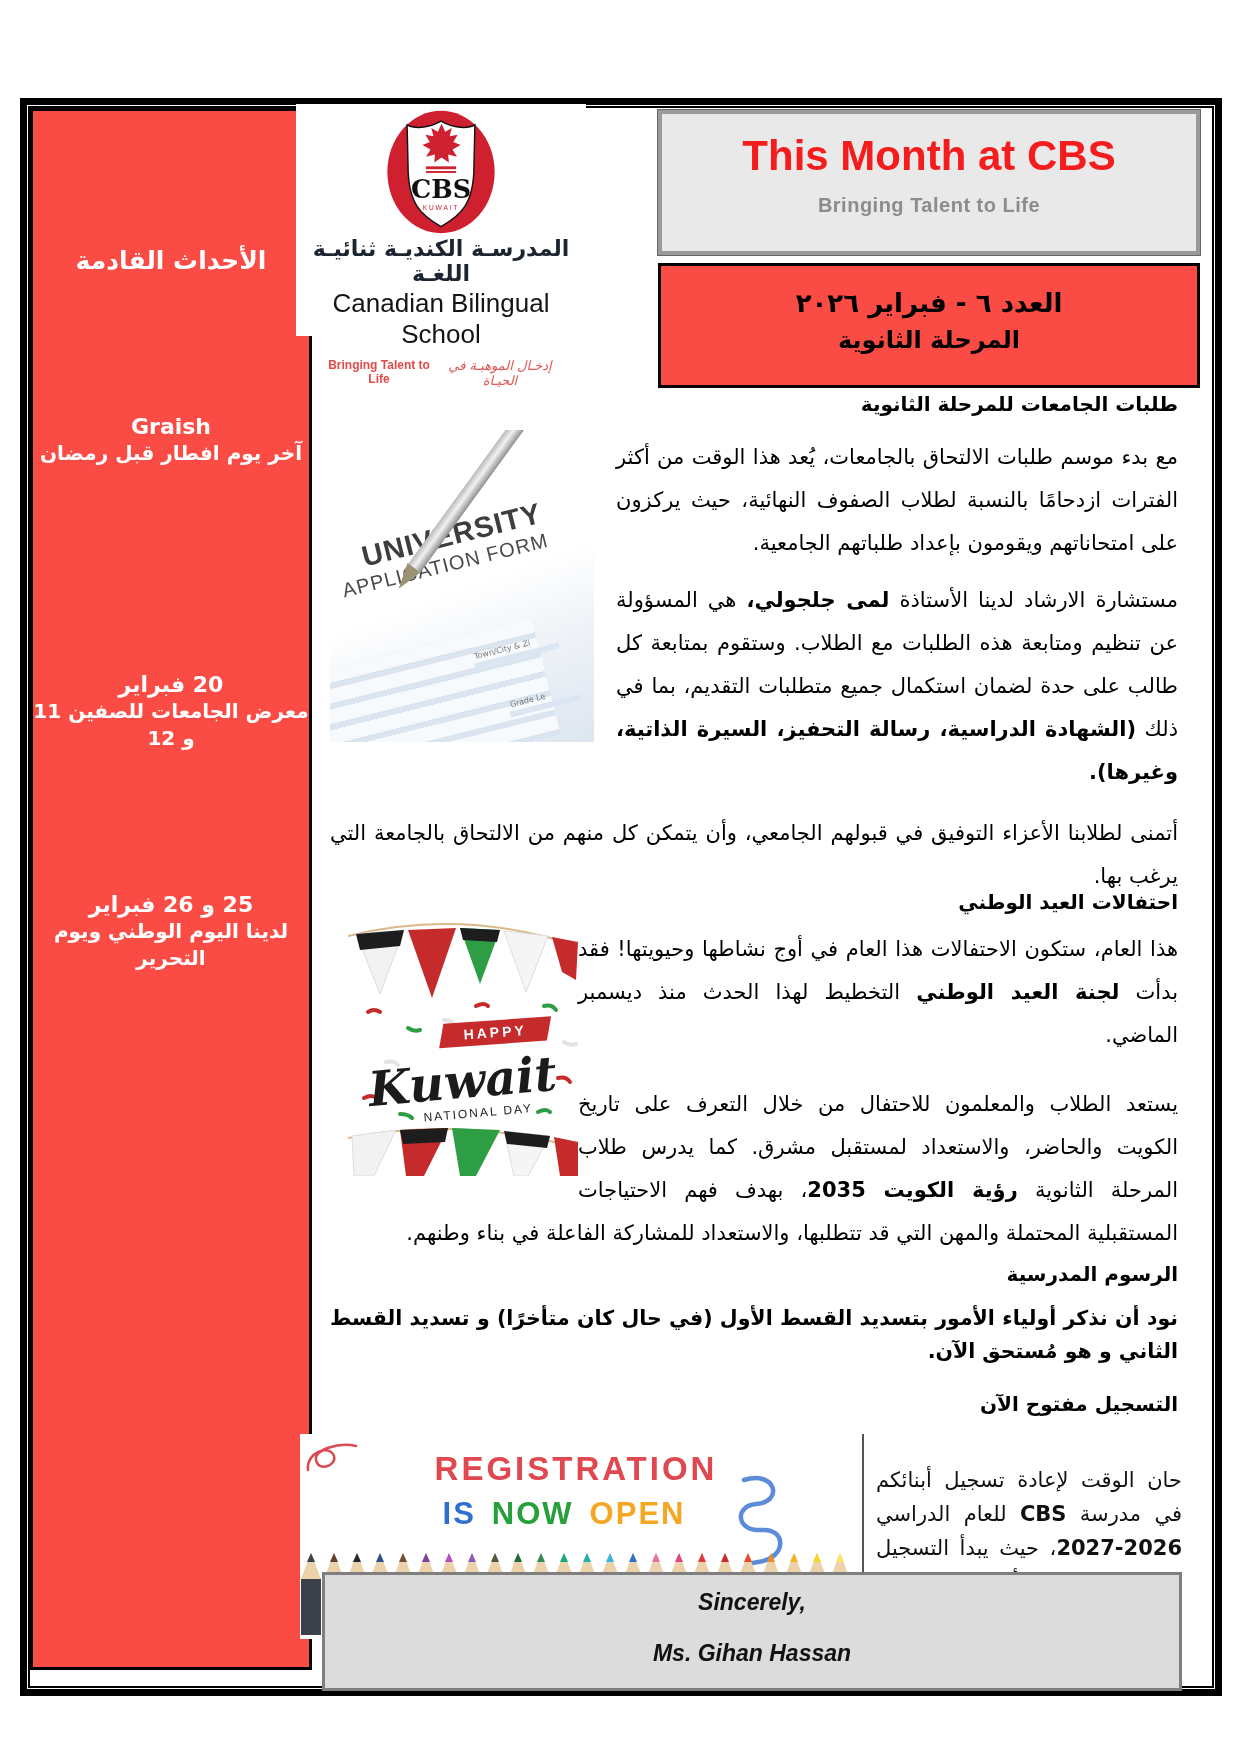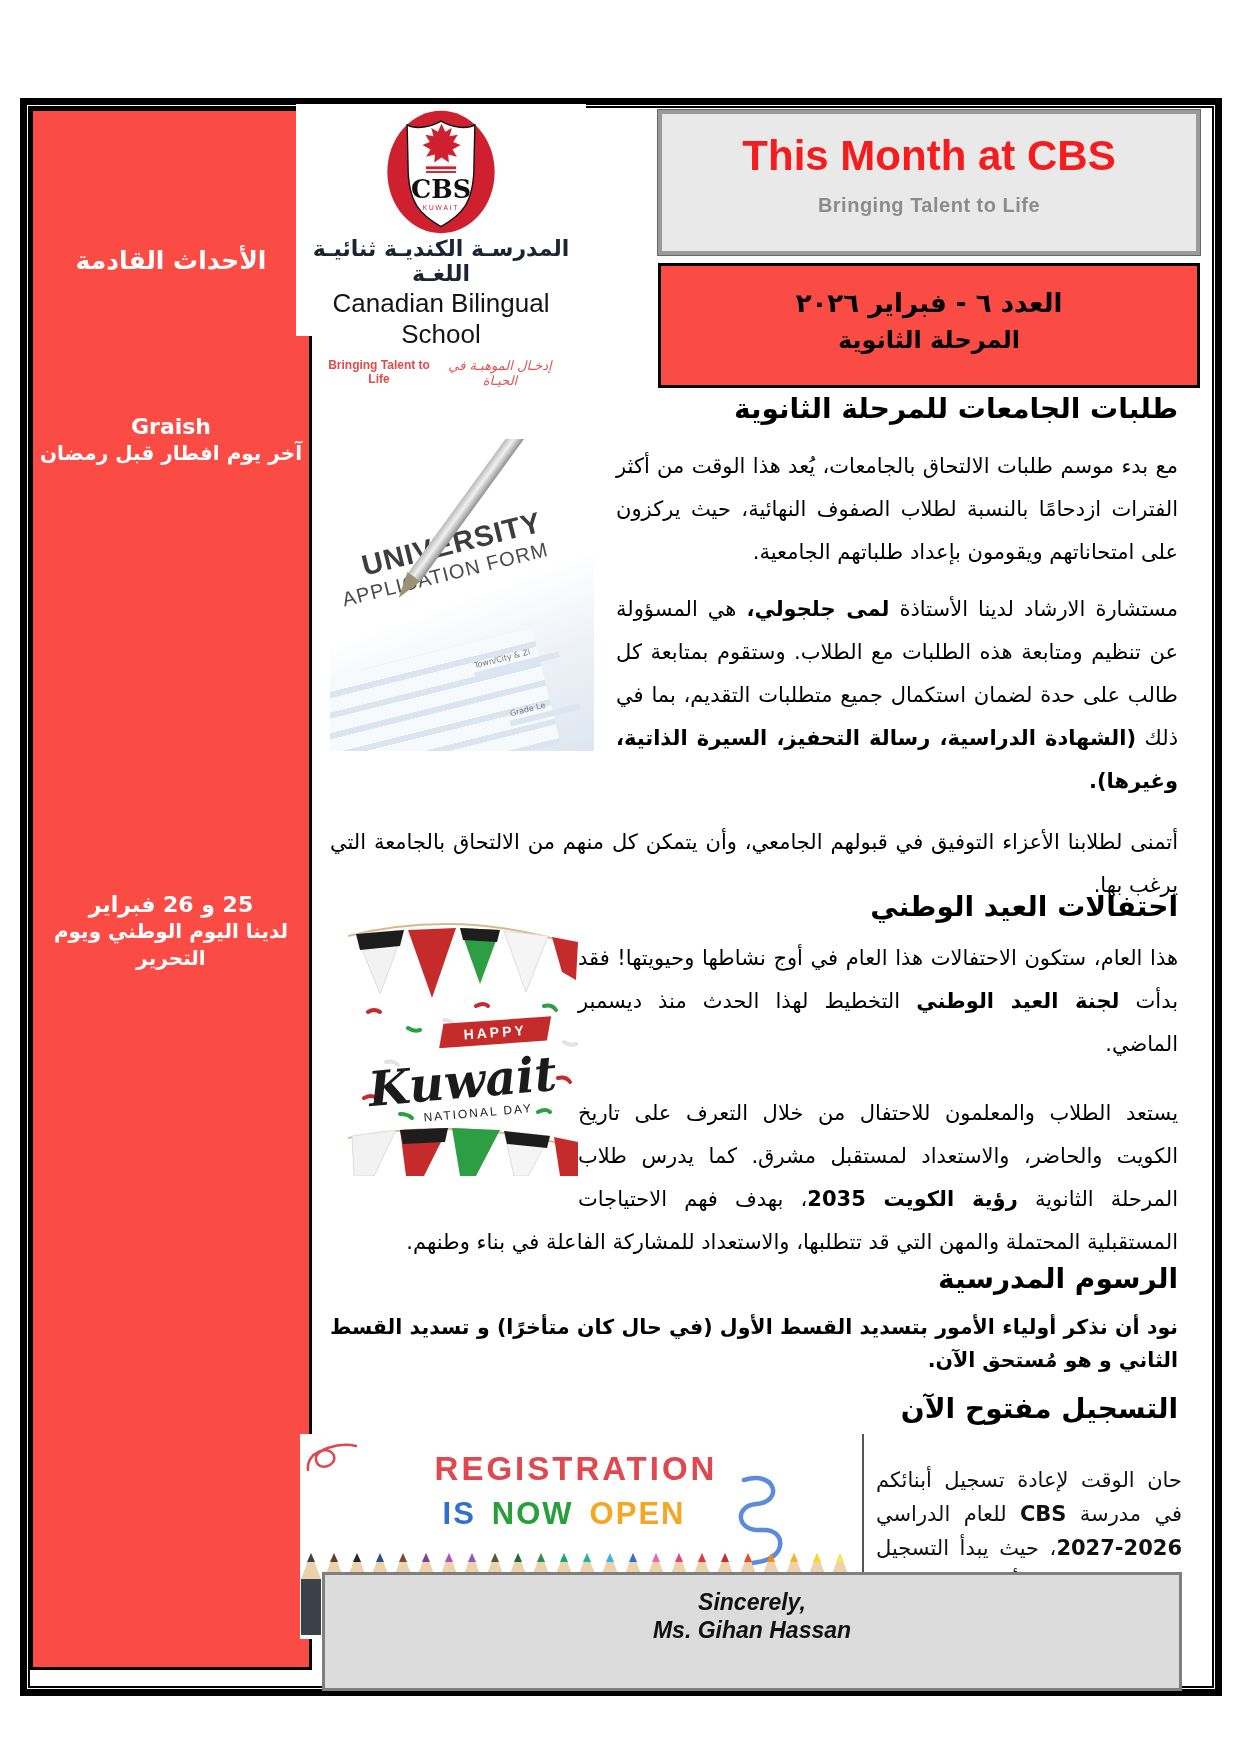--- a/index.html
+++ b/index.html
@@ -37,21 +37,21 @@
             text-align:center;font-family:"Liberation Sans",sans-serif;}
   .titlebox .t1{margin-top:18px;font-size:42px;font-weight:bold;color:#f41c1c;}
   .titlebox .t2{margin-top:14px;font-size:20px;font-weight:bold;color:#8c8c8c;letter-spacing:.5px;}
   .issuebox{position:absolute;left:658px;top:263px;width:542px;height:125px;background:#fb4b45;
             border:3px solid #000;box-sizing:border-box;text-align:center;direction:rtl;color:#000;}
   .issuebox .i1{margin-top:22px;font-size:26px;font-weight:bold;}
   .issuebox .i2{margin-top:8px;font-size:24px;font-weight:bold;}
 
   
   .sec{position:absolute;left:330px;width:848px;direction:rtl;}
-  h2{margin:0;font-size:28px;font-weight:bold;text-align:right;direction:rtl;color:#000;}
+  h2{margin:0;font-size:20px;font-weight:bold;text-align:right;direction:rtl;color:#000;}
   .para{font-size:21px;line-height:43px;text-align:justify;margin:0;color:#000;}
   .seg-b{font-weight:bold;}
   .sec-university{top:392px;}
   .sec-national{top:890px;}
   .sec-fees{top:1262px;}
   .sec-reg-head{top:1392px;}
   .sec-reg-row{position:absolute;left:300px;top:1434px;width:882px;display:flex;align-items:stretch;}
   .p-mt1{margin-top:20px;} .p-mt2{margin-top:14px;} .p-clear{clear:both;margin-top:18px;}
   .fees-para{font-size:20.5px;line-height:33px;font-weight:bold;margin-top:16px;text-align:justify;}
 
@@ -87,34 +87,39 @@
   .reg-text{flex:1;direction:rtl;font-size:21px;line-height:34px;text-align:justify;padding-top:8px;}
   .doodle-red{position:absolute;left:4px;top:2px;}
   .doodle-blue{position:absolute;right:58px;top:40px;}
   .pencil-row{position:absolute;left:0;bottom:0;}
 
   
   .footerbox{position:absolute;left:322px;top:1572px;width:860px;height:119px;background:#dcdcdc;
              border:3px solid #7f7f7f;box-sizing:border-box;text-align:center;
              font-family:Liberation Sans, sans-serif;font-style:italic;font-weight:bold;}
   .footerbox .f1{margin-top:14px;font-size:23px;}
-  .footerbox .f2{margin-top:1px;font-size:23px;}
+  .footerbox .f2{margin-top:24px;font-size:23px;}
 </style>
 </head>
 <body>
 
 <span class="stray">في</span>
 
 <div class="frame"></div>
 
 <aside class="sidebar">
   <div class="sb-block sb-heading">الأحداث القادمة</div>
   <div class="sb-block sb-i0">
       <div class="ln">Graish</div>
       <div class="ln">آخر يوم افطار قبل رمضان</div>
+    </div>
+  <div class="sb-block sb-i1">
+      <div class="ln">20 فبراير</div>
+      <div class="ln">معرض الجامعات للصفين 11</div>
+      <div class="ln">و 12</div>
     </div>
   <div class="sb-block sb-i2">
       <div class="ln">25 و 26 فبراير</div>
       <div class="ln">لدينا اليوم الوطني ويوم</div>
       <div class="ln">التحرير</div>
     </div>
 </aside>
 
 <div class="logoblk">
   <svg width="116" height="128" viewBox="0 0 122 136">

